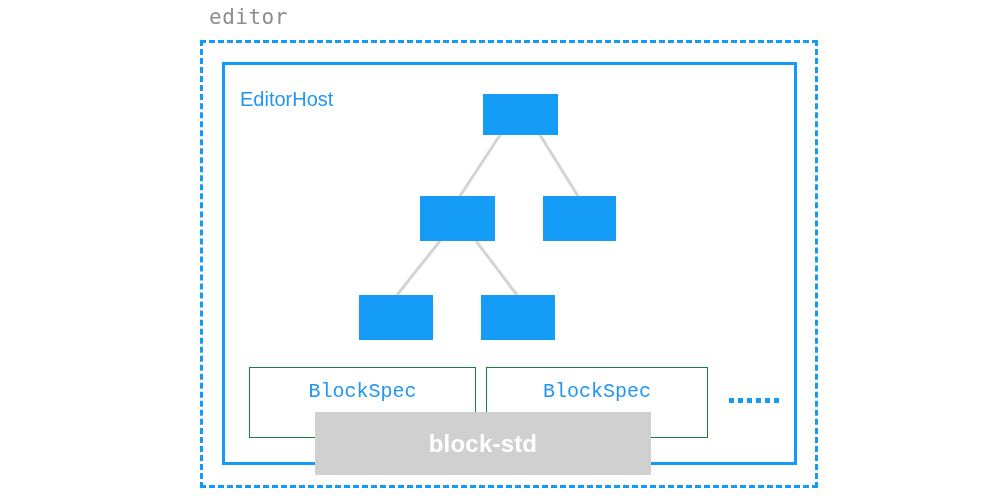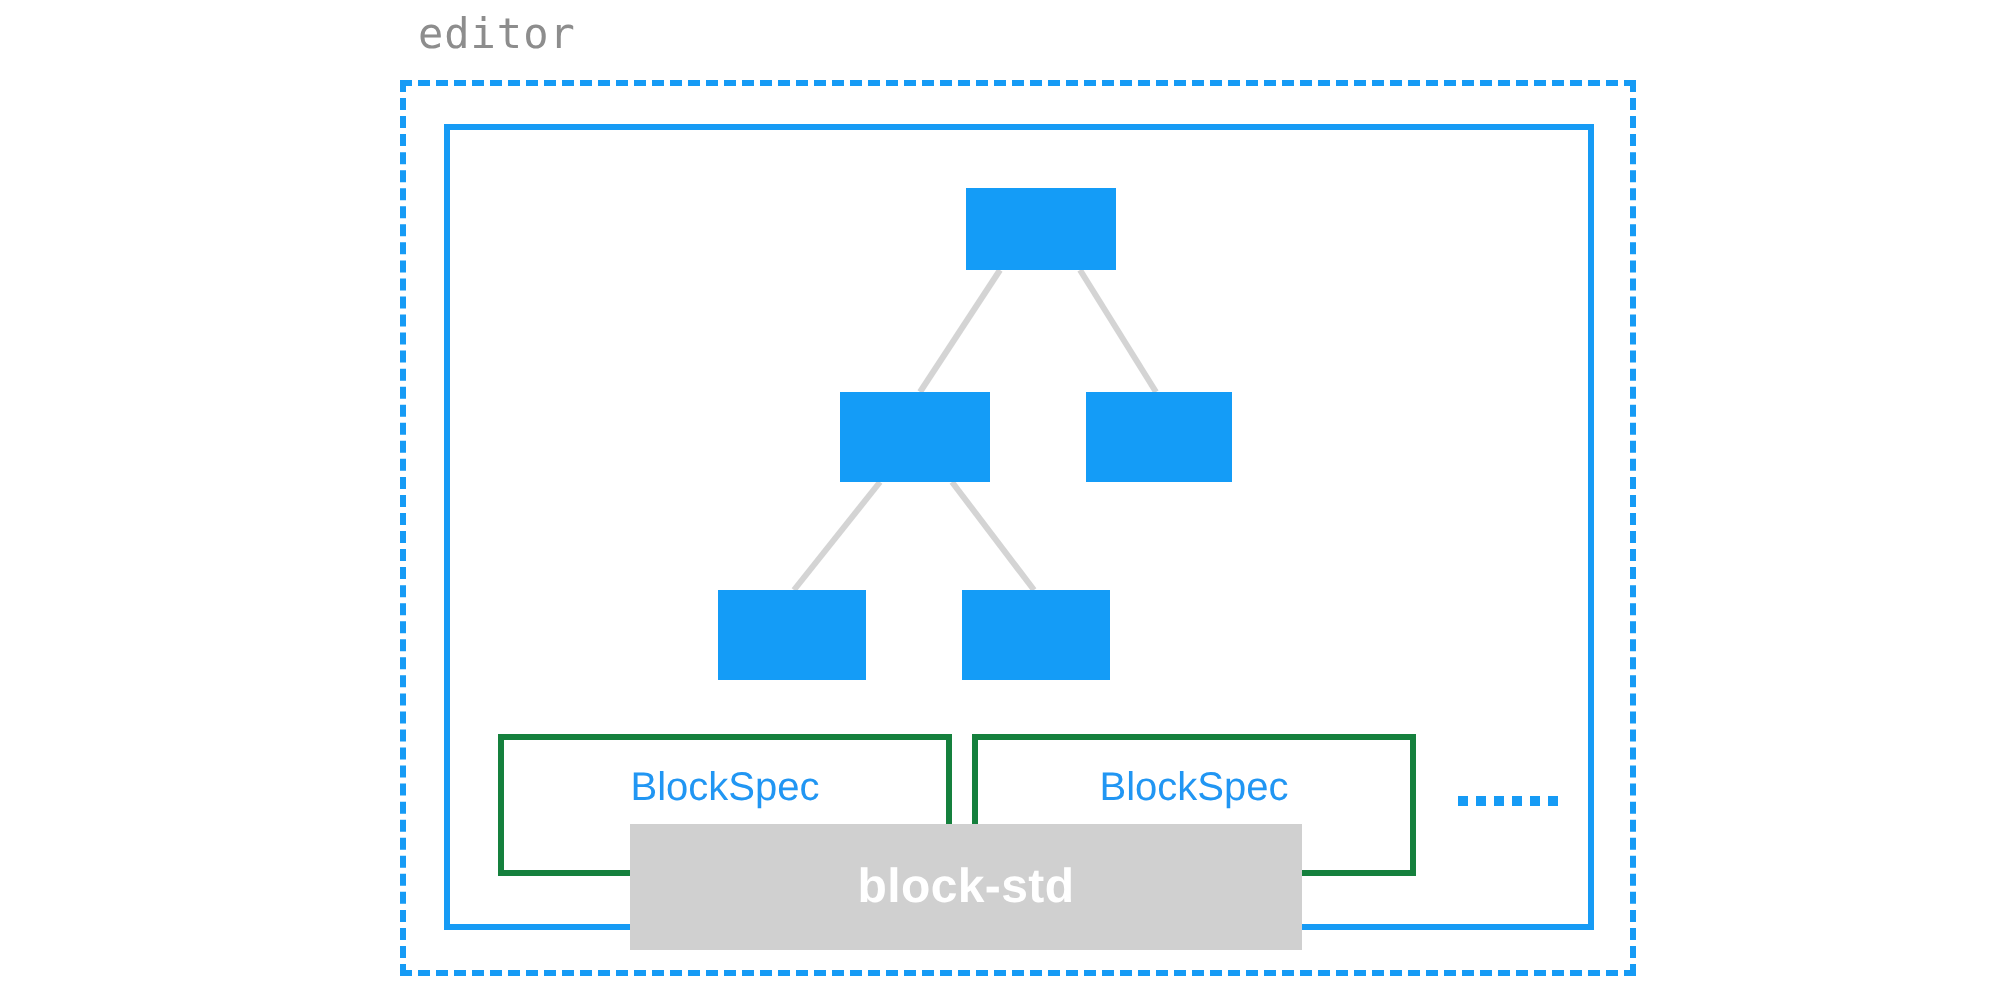--- a/index.html
+++ b/index.html
@@ -78,22 +78,23 @@
   
   .node {
     position: absolute;
     background: #149cf7;
   }
 
   
   .spec-box {
     position: absolute;
     box-sizing: border-box;
-    border: 3px solid #15803d;
+    border: 1px solid #15803d;
     background: #ffffff;
+    font-family: Liberation Mono, monospace;
   }
   .spec-label {
     position: absolute;
     width: 100%;
     top: 11px;
     text-align: center;
     font-size: 20px;
     line-height: 26px;
     color: #2196f3;
     white-space: nowrap;
@@ -137,20 +138,21 @@
 </head>
 <body>
 
 <div id="stage">
 
   <div class="editor-label">editor</div>
 
   <div class="dashed-box"></div>
 
   <div class="host-box"></div>
+  <div class="host-label">EditorHost</div>
 
   <svg class="tree-svg" viewBox="0 0 1000 502" xmlns="http://www.w3.org/2000/svg">
     <g id="edge-group" stroke="#d4d4d4" stroke-width="3" stroke-linecap="butt">
         <line x1="500" y1="135" x2="460" y2="196"></line>
         <line x1="540" y1="135" x2="578" y2="196"></line>
         <line x1="440" y1="241" x2="397" y2="295"></line>
         <line x1="476" y1="241" x2="517" y2="295"></line>
       </g>
   </svg>
 

